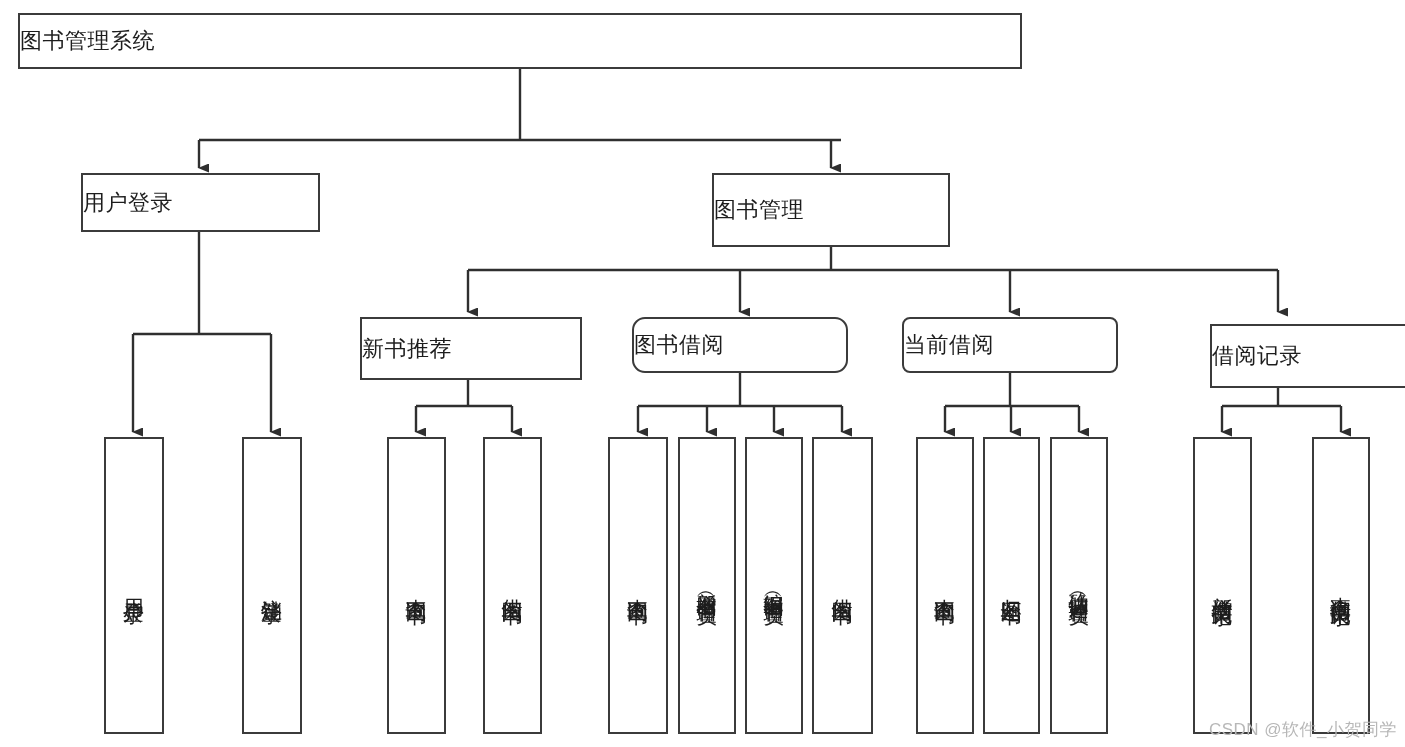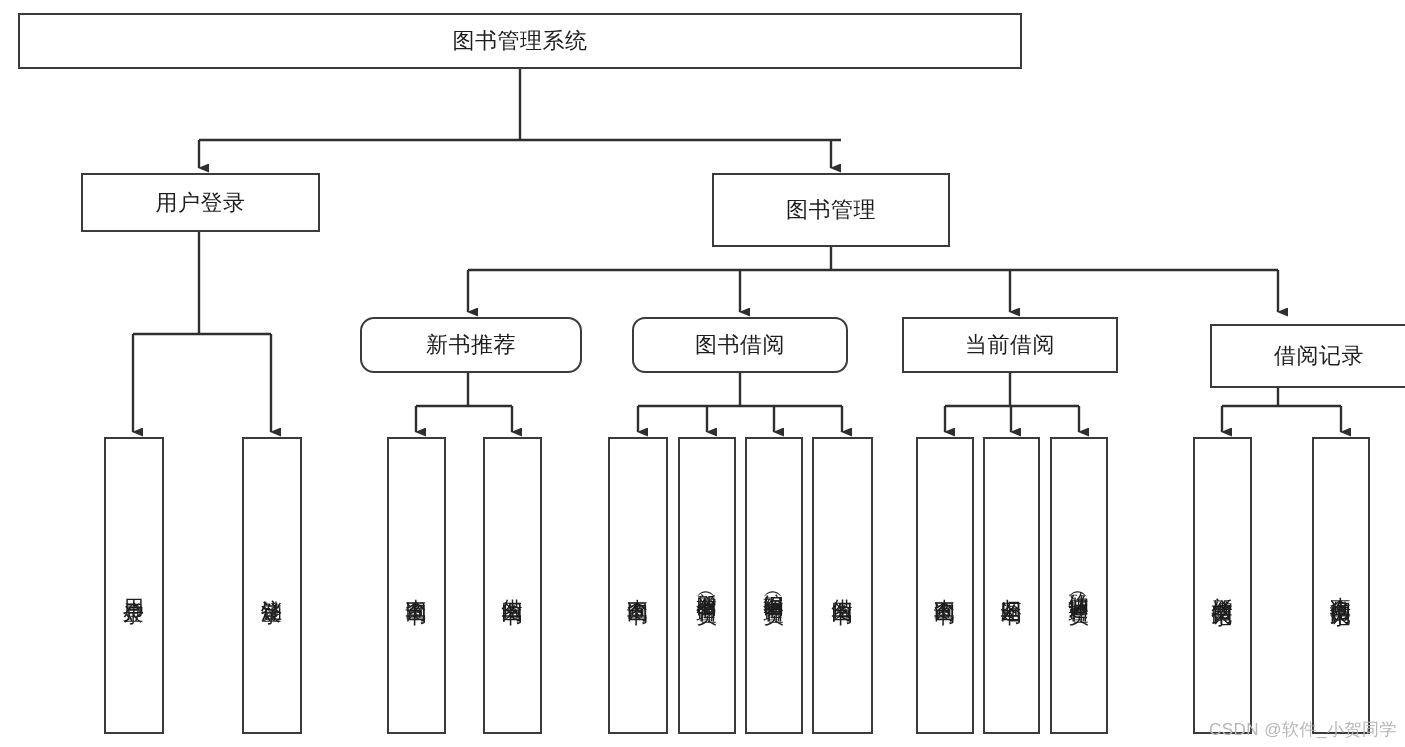--- a/index.html
+++ b/index.html
@@ -25,21 +25,21 @@
     height: 747px;
     pointer-events: none;
   }
   .node {
     position: absolute;
     box-sizing: border-box;
     border: 2px solid #3b3b3b;
     background: #ffffff;
     display: flex;
     align-items: center;
-    justify-content: center;
+    justify-content: flex-start;
     color: #1d1d1d;
   }
   .node.h {
     font-size: 22px;
     letter-spacing: 0.5px;
   }
   .node.v {
     writing-mode: vertical-rl;
     text-orientation: upright;
     font-size: 21px;
@@ -123,27 +123,27 @@
     <span>图书管理系统</span>
   </div>
 
   <div class="node h" id="node-l2-0" style="left: 81px; top: 173px; width: 239px; height: 59px;">
     <span>用户登录</span>
   </div>
   <div class="node h" id="node-l2-1" style="left: 712px; top: 173px; width: 238px; height: 74px;">
     <span>图书管理</span>
   </div>
 
-  <div class="node h" id="node-l3-0" style="left: 360px; top: 317px; width: 222px; height: 56px; border-radius: 14px;">
+  <div class="node h" id="node-l3-0" style="left: 360px; top: 317px; width: 222px; height: 63px;">
     <span>新书推荐</span>
   </div>
   <div class="node h" id="node-l3-1" style="left: 632px; top: 317px; width: 216px; height: 56px; border-radius: 13px;">
     <span>图书借阅</span>
   </div>
-  <div class="node h" id="node-l3-2" style="left: 902px; top: 317px; width: 216px; height: 56px;">
+  <div class="node h" id="node-l3-2" style="left: 902px; top: 317px; width: 216px; height: 56px; border-radius: 8px;">
     <span>当前借阅</span>
   </div>
   <div class="node h" id="node-l3-3" style="left: 1170px; top: 324px; width: 218px; height: 64px; margin-left: 40px;">
     <span>借阅记录</span>
   </div>
 
   <div class="node v" id="node-leaf-0" style="left: 104px; top: 437px; width: 60px; height: 297px;">
     <span class="vtext">用户登录</span>
   </div>
   <div class="node v" id="node-leaf-1" style="left: 242px; top: 437px; width: 60px; height: 297px;">

